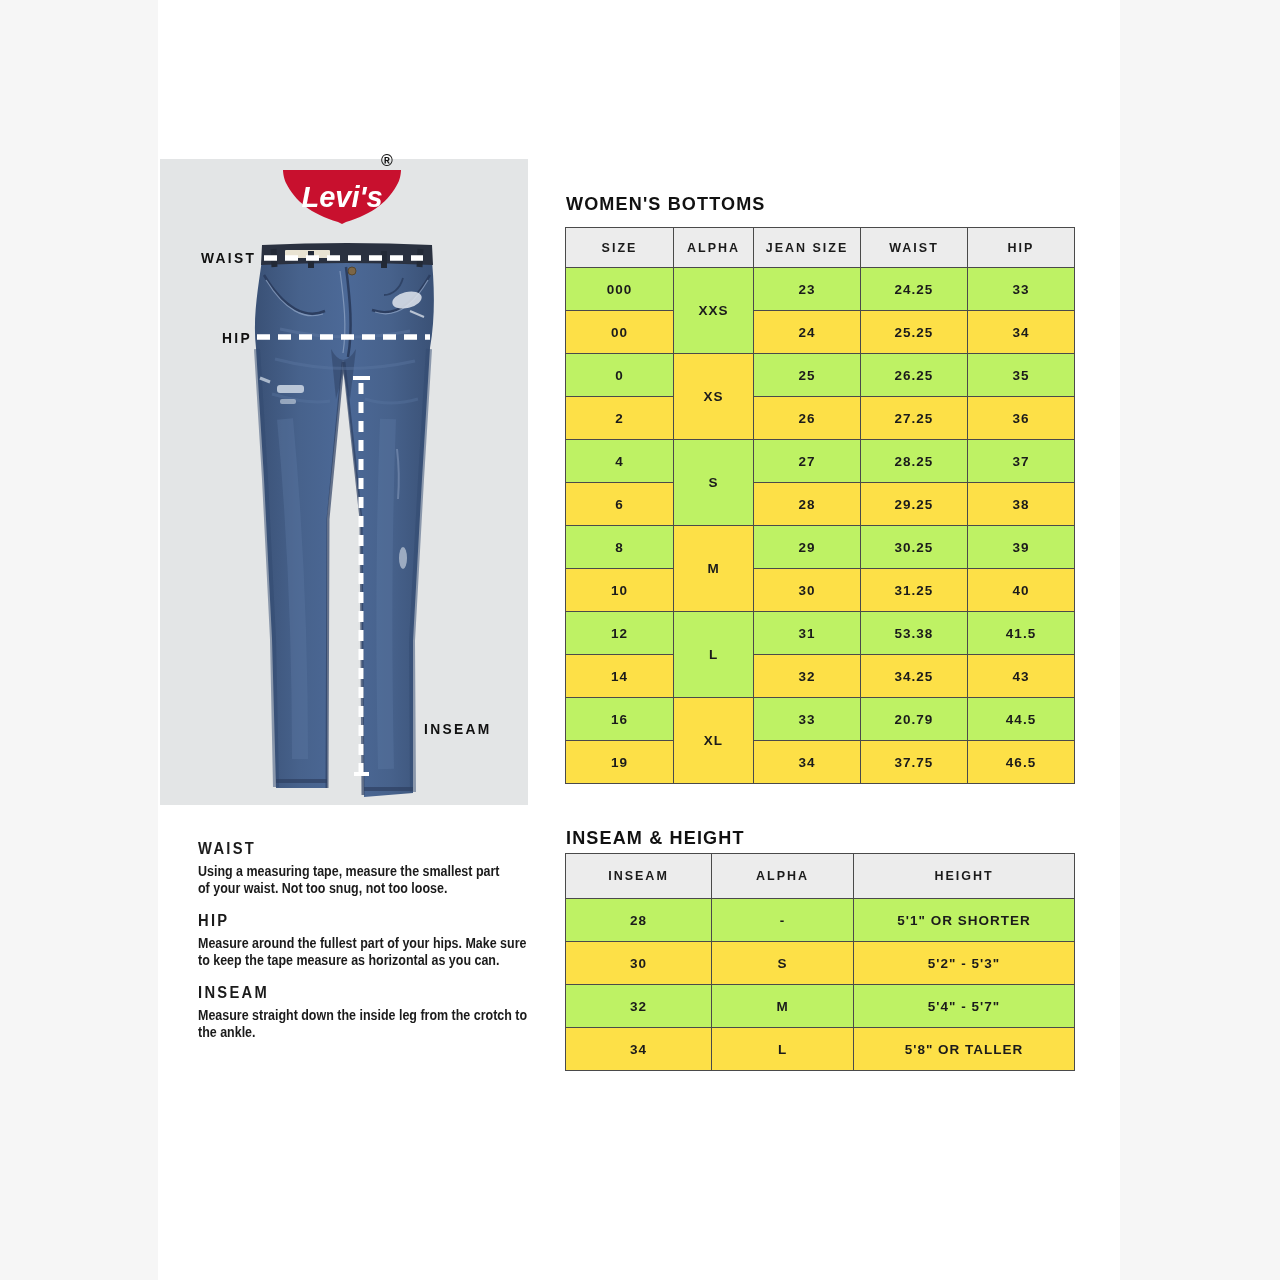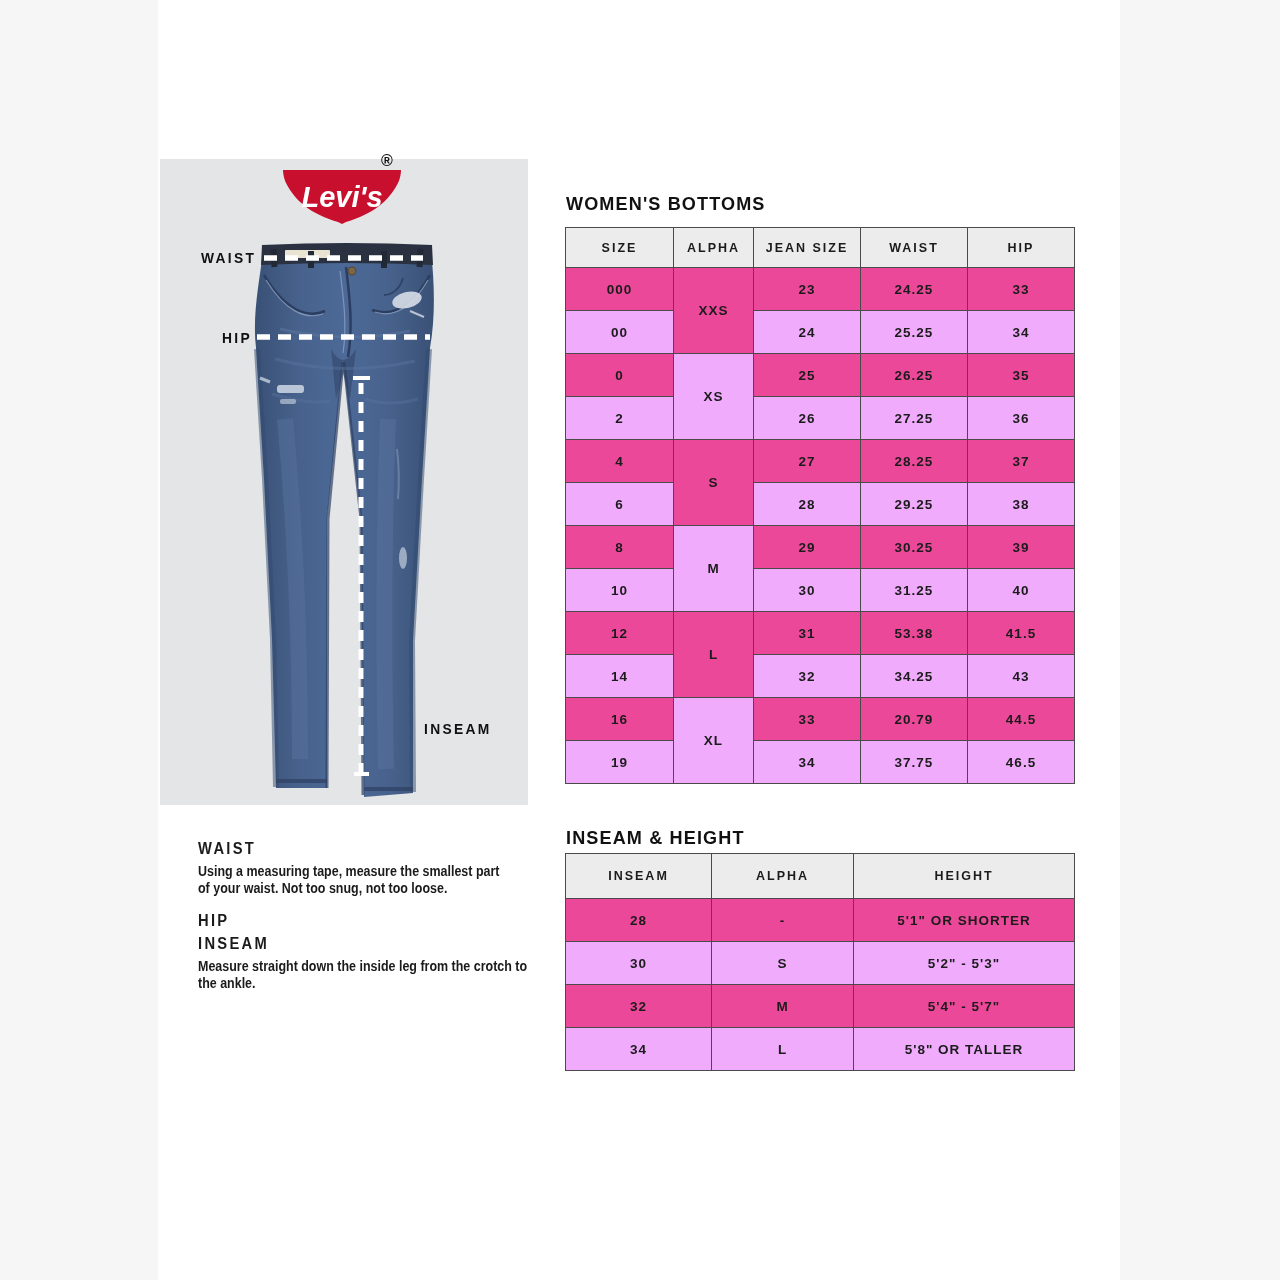--- a/index.html
+++ b/index.html
@@ -38,22 +38,22 @@
     font-weight:bold;color:#1b1b1b;padding:0;
   }
   .size-table th{font-size:12.5px;letter-spacing:2px;background:#ececec;}
   .size-table td{font-size:13.5px;letter-spacing:1px;}
   .tbl-bottoms{left:565px;top:227px;width:509px;padding-left:28px;}
   .tbl-bottoms th{height:39px;}
   .tbl-bottoms td{height:42px;}
   .tbl-inseam{left:565px;top:853px;width:509px;}
   .tbl-inseam th{height:44px;}
   .tbl-inseam td{height:42px;}
-  .size-table td.shade{background:#f0abfc;margin-top:40px;}
-  .size-table td.light{background:#ec4899;}
+  .size-table td.shade{background:#fde047;margin-top:40px;}
+  .size-table td.light{background:#bef264;}
 
   
   .notes{position:absolute;left:198px;top:840px;width:345px;}
   .note-heading{
     font-size:16px;font-weight:bold;letter-spacing:2.5px;margin:0 0 5px 0;
     transform:scaleX(0.92);transform-origin:0 50%;white-space:nowrap;
   }
   .note-block{margin:0 0 15px 0;}
   .note-line{
     font-size:14.5px;font-weight:bold;line-height:17px;white-space:nowrap;
@@ -289,19 +289,23 @@
       </tbody>
   </table>
 
   <div class="notes">
       <div class="note-heading">WAIST</div>
       <div class="note-block">
         <div class="note-line">Using a measuring tape, measure the smallest part</div>
         <div class="note-line">of your waist. Not too snug, not too loose.</div>
       </div>
       <div class="note-heading">HIP</div>
+      <div class="note-block">
+        <div class="note-line">Measure around the fullest part of your hips. Make sure</div>
+        <div class="note-line">to keep the tape measure as horizontal as you can.</div>
+      </div>
       <div class="note-heading">INSEAM</div>
       <div class="note-block">
         <div class="note-line">Measure straight down the inside leg from the crotch to</div>
         <div class="note-line">the ankle.</div>
       </div>
     </div>
 </div>
 
 </body></html>

